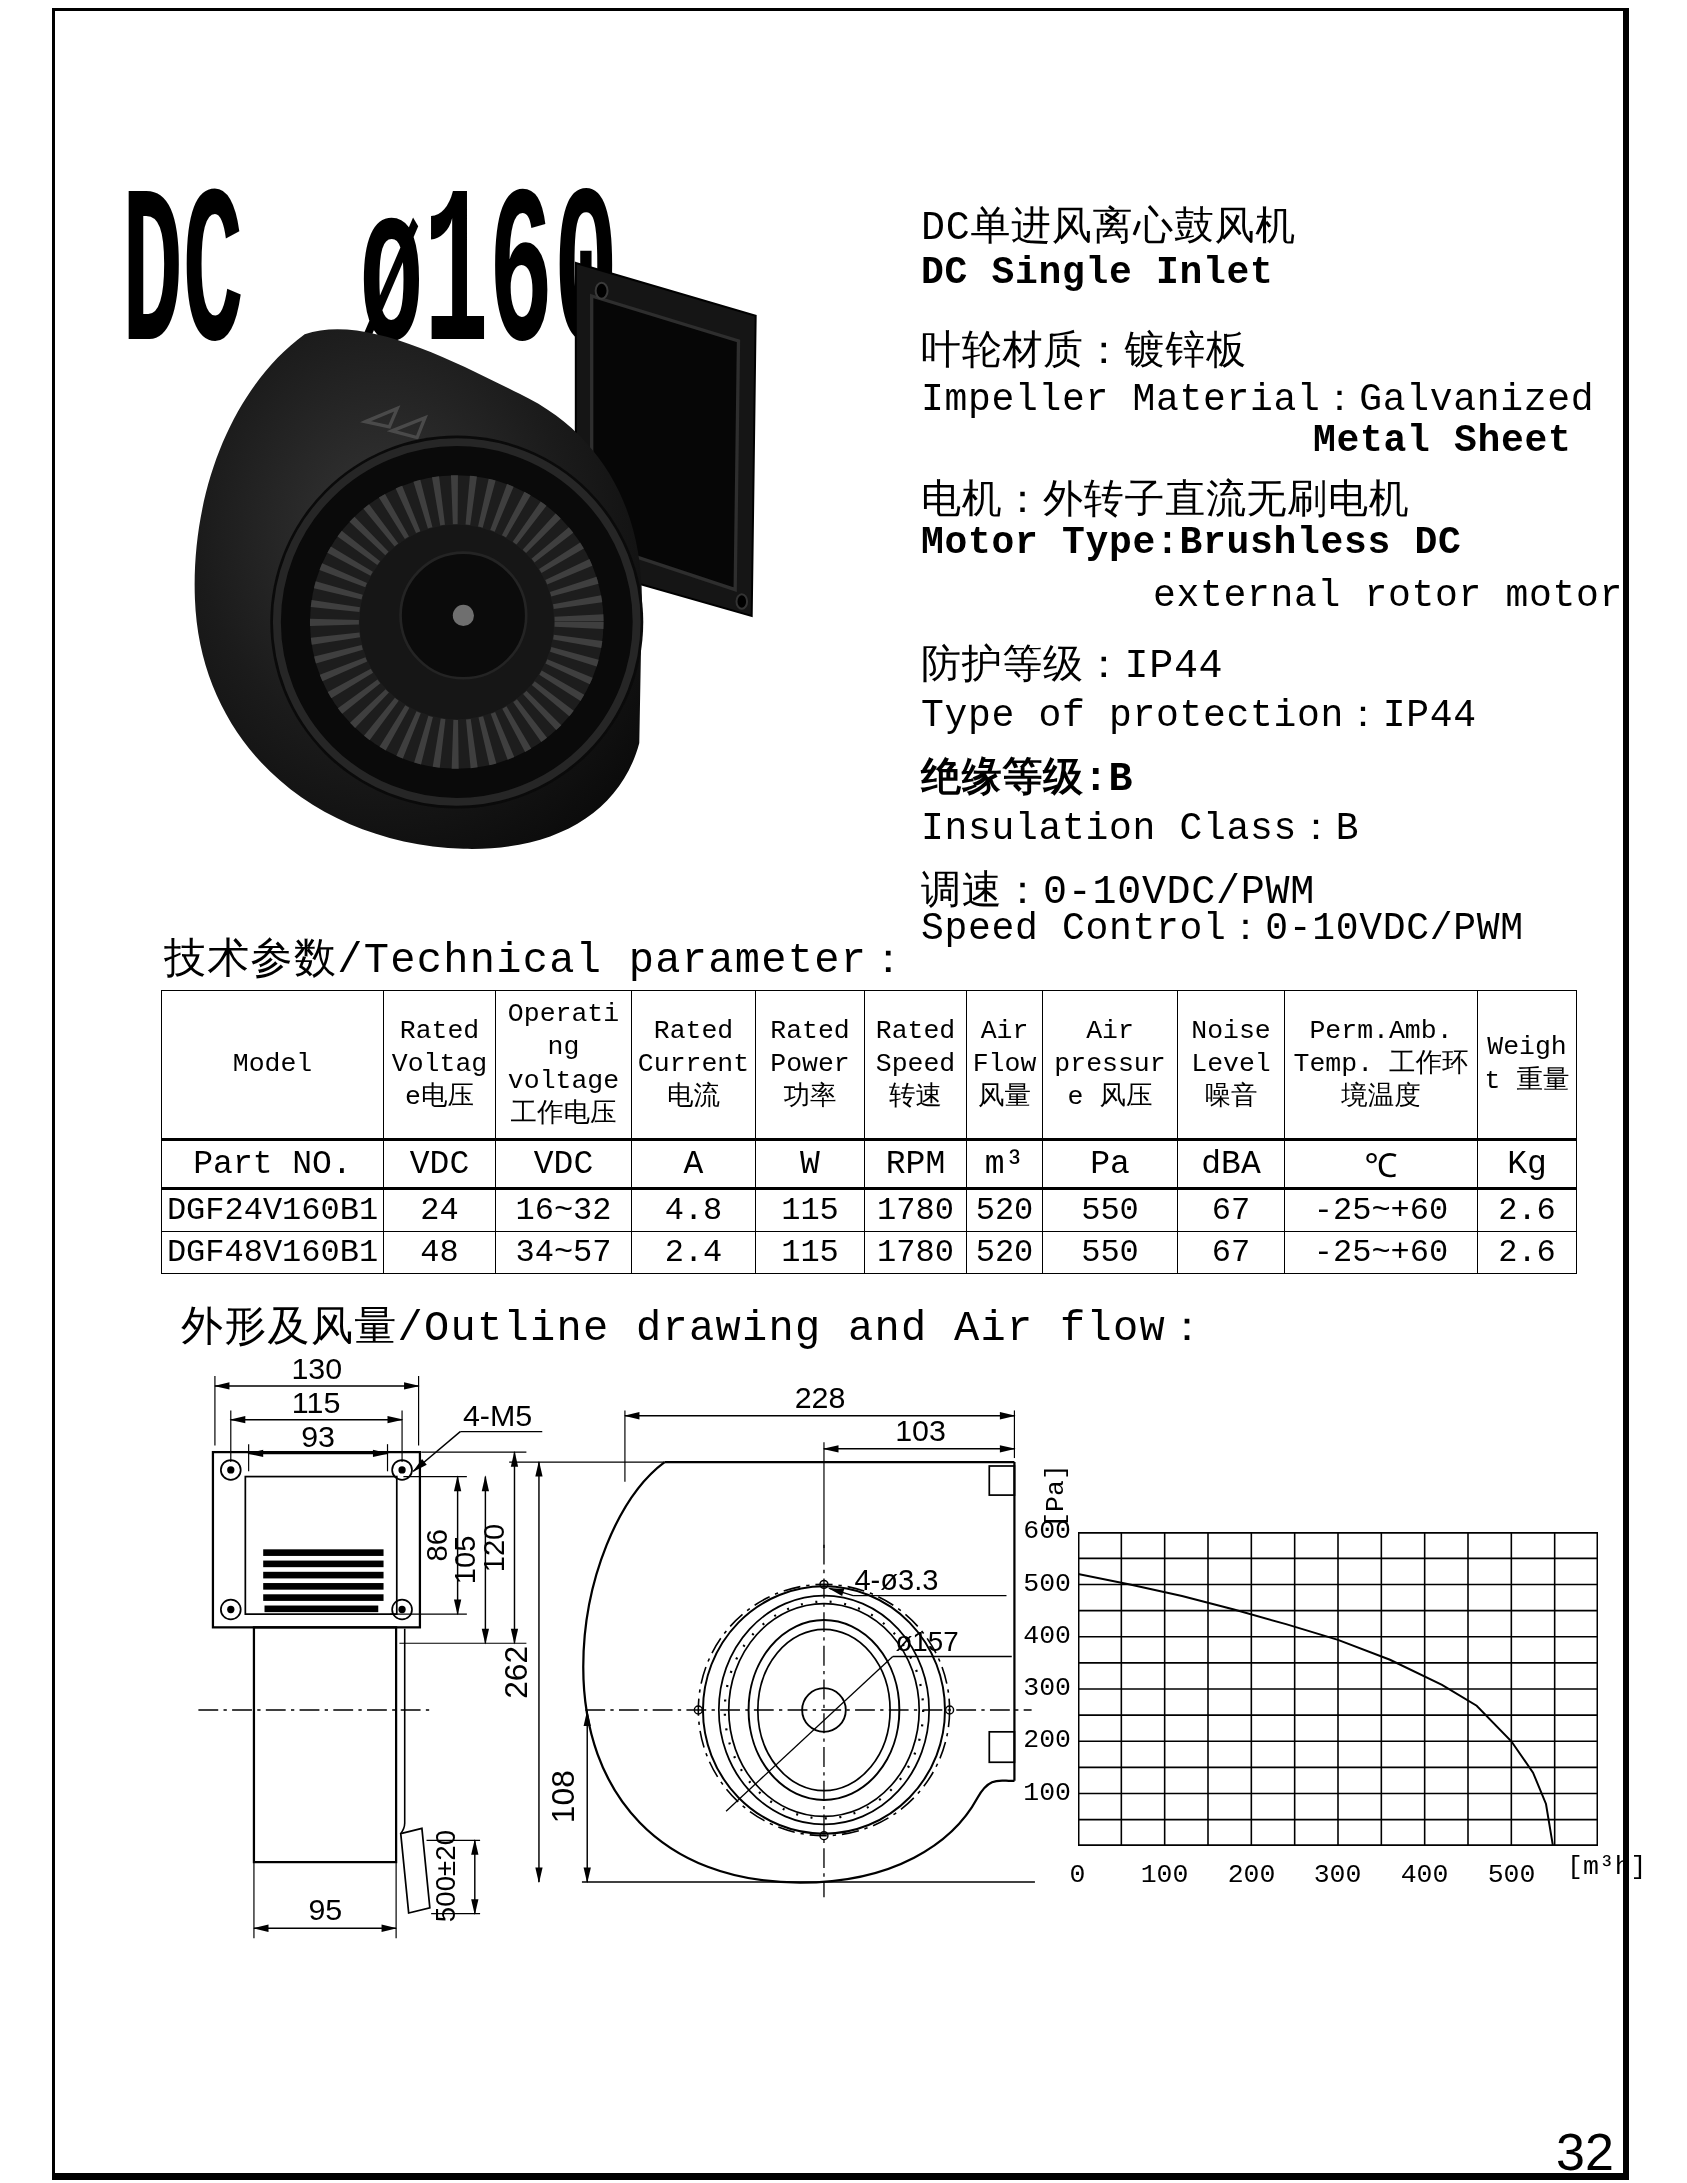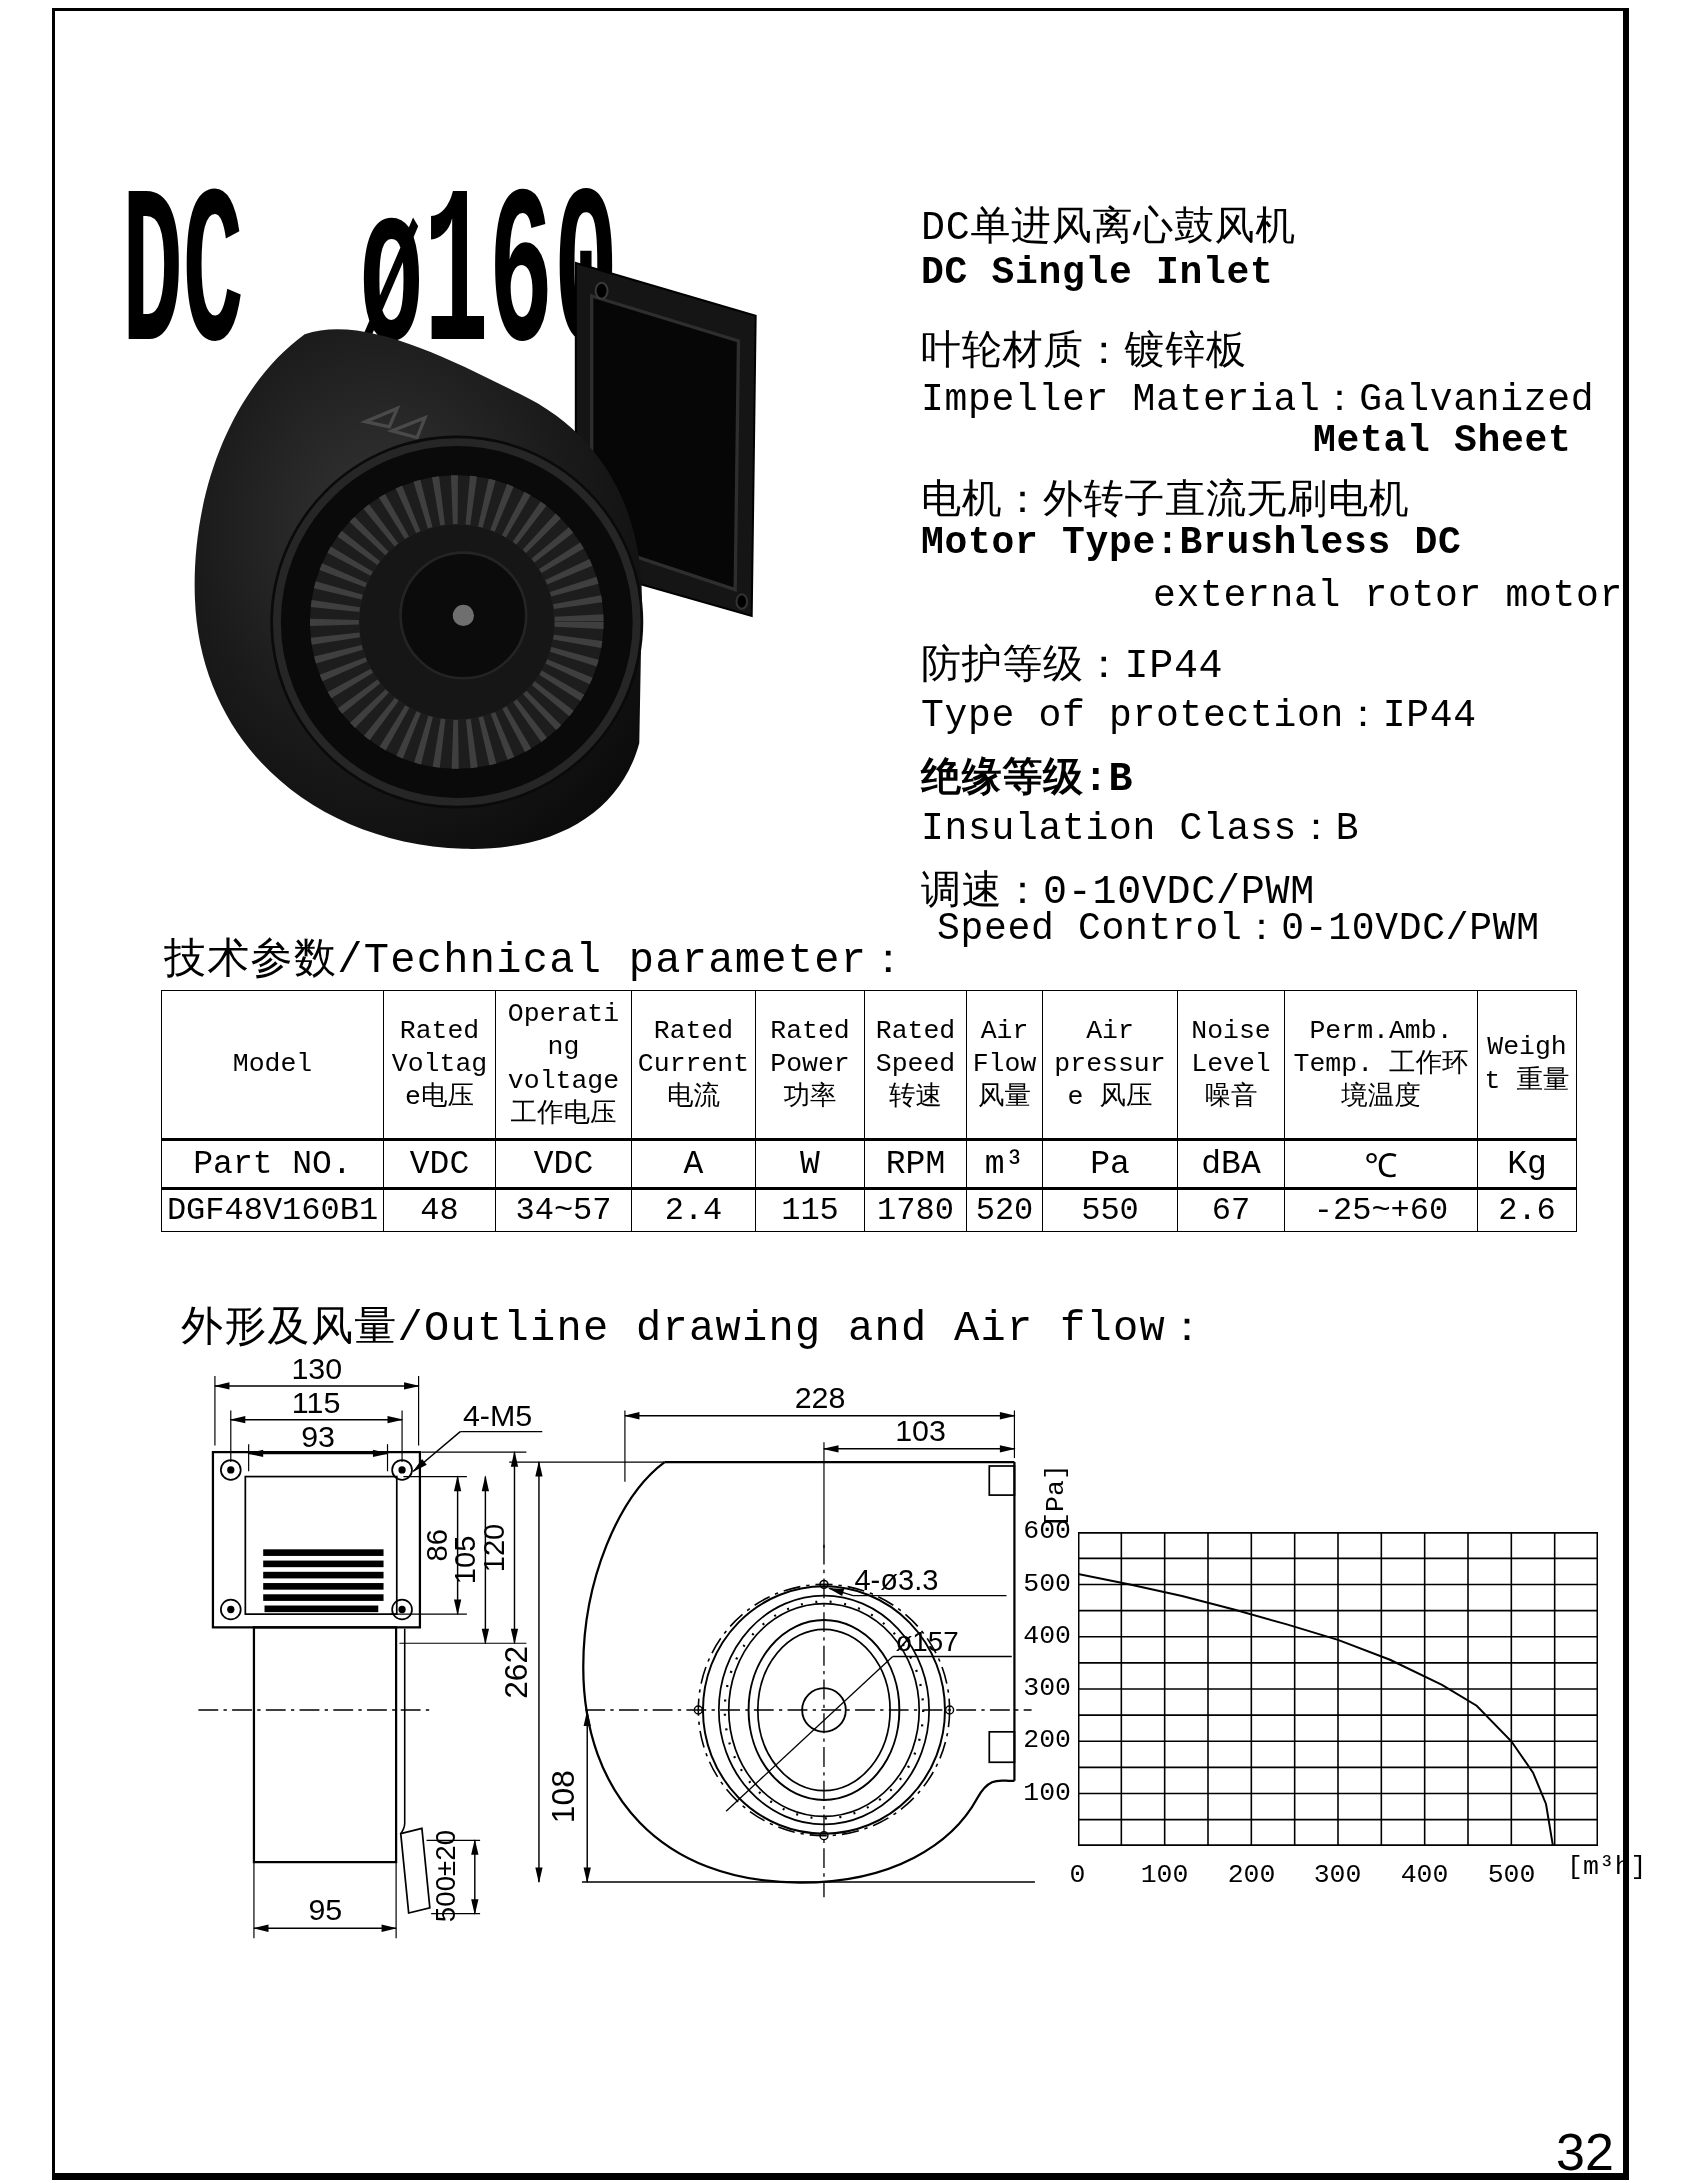--- a/index.html
+++ b/index.html
@@ -83,21 +83,21 @@
 <div class="abs spec" style="top:372px;">Impeller Material：Galvanized</div>
 <div class="abs spec" style="top:419px;left:1313px;font-weight:600;">Metal Sheet</div>
 <div class="abs spec cjk" style="top:471px;">电机：外转子直流无刷电机</div>
 <div class="abs spec" style="top:521px;font-weight:bold;">Motor Type:Brushless DC</div>
 <div class="abs spec" style="top:574px;left:1153px;">external rotor motor</div>
 <div class="abs spec cjk" style="top:636px;">防护等级：IP44</div>
 <div class="abs spec" style="top:688px;">Type of protection：IP44</div>
 <div class="abs spec cjk" style="top:749px;font-weight:bold;">绝缘等级:B</div>
 <div class="abs spec" style="top:801px;">Insulation Class：B</div>
 <div class="abs spec cjk" style="top:850px;margin-top:12px;">调速：0-10VDC/PWM</div>
-<div class="abs spec" style="top:901px;margin-left:16px;">Speed Control：0-10VDC/PWM</div>
+<div class="abs spec" style="top:901px;">Speed Control：0-10VDC/PWM</div>
 
 <div class="abs heading" style="left:164px;top:930px;">技术参数/Technical parameter：</div>
 
 <table class="abs tech">
   <colgroup>
     <col style="width:222px">
       <col style="width:112px">
       <col style="width:136px">
       <col style="width:124px">
     <col style="width:109px">
@@ -129,20 +129,33 @@
     <td>A</td>
     <td>W</td>
     <td>RPM</td>
     <td>m³</td>
     <td>Pa</td>
     <td>dBA</td>
     <td>℃</td>
     <td>Kg</td>
   </tr>
   <tr class="data">
+    <td class="c0">DGF24V160B1</td>
+    <td>24</td>
+    <td>16~32</td>
+    <td>4.8</td>
+    <td>115</td>
+    <td>1780</td>
+    <td>520</td>
+    <td>550</td>
+    <td>67</td>
+    <td>-25~+60</td>
+    <td>2.6</td>
+  </tr>
+  <tr class="data">
     <td class="c0">DGF48V160B1</td>
     <td>48</td>
     <td>34~57</td>
     <td>2.4</td>
     <td>115</td>
     <td>1780</td>
     <td>520</td>
     <td>550</td>
     <td>67</td>
     <td>-25~+60</td>

